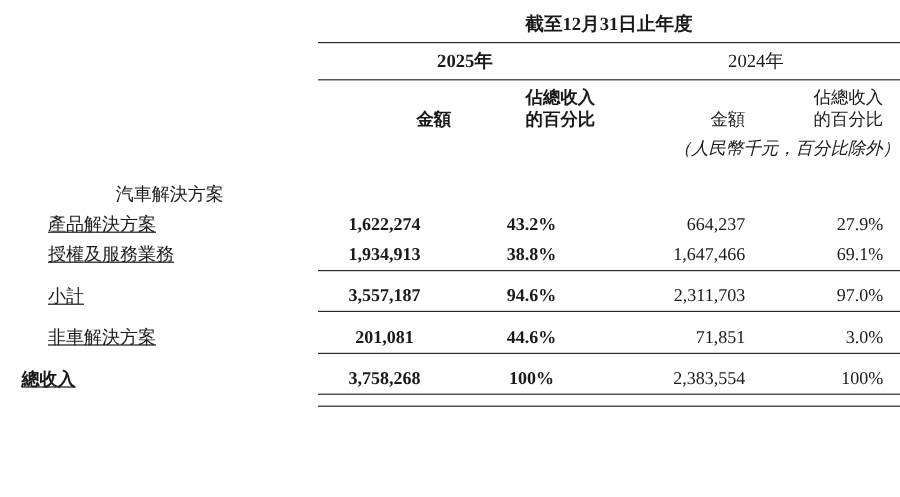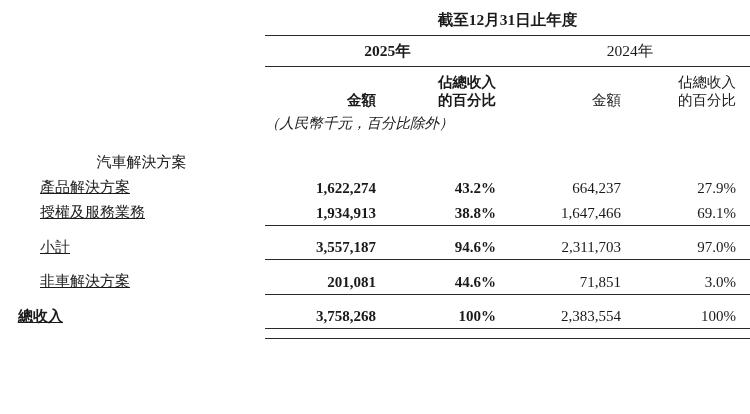--- a/index.html
+++ b/index.html
@@ -62,21 +62,21 @@
   .h-col {
     text-align: right;
     font-size: 14.5px;
     line-height: 1.25;
     padding-top: 6px;
     padding-bottom: 2px;
     padding-right: 14px;
   }
   .h-col.bold { font-weight: bold; }
   .h-units {
-    text-align: left;
+    text-align: right;
     font-style: italic;
     font-size: 14.5px;
     padding-top: 3px;
     padding-bottom: 10px;
   }
   .sec-title {
     text-align: center;
     font-size: 15px;
     padding-top: 10px;
     padding-bottom: 3px;
@@ -98,21 +98,21 @@
     font-weight: bold;
   }
   .num {
     text-align: right;
     font-size: 15px;
     padding-right: 14px;
     padding-top: 3px;
     padding-bottom: 3px;
     white-space: nowrap;
   }
-  .num.bold { font-weight: bold; }
+  .num.bold { font-weight: bold; text-align: center; }
   .spacer td { height: 9px; font-size: 0; line-height: 0; }
   .underline-nums td.num { border-bottom: 1px solid #2a2a2a; }
   .underline-nums td.row-label { border-bottom: none; }
   .gap-tiny td { height: 3px; font-size: 0; line-height: 0; }
 </style>
 </head>
 <body>
 
 <div class="sheet">
   <table class="fin">

